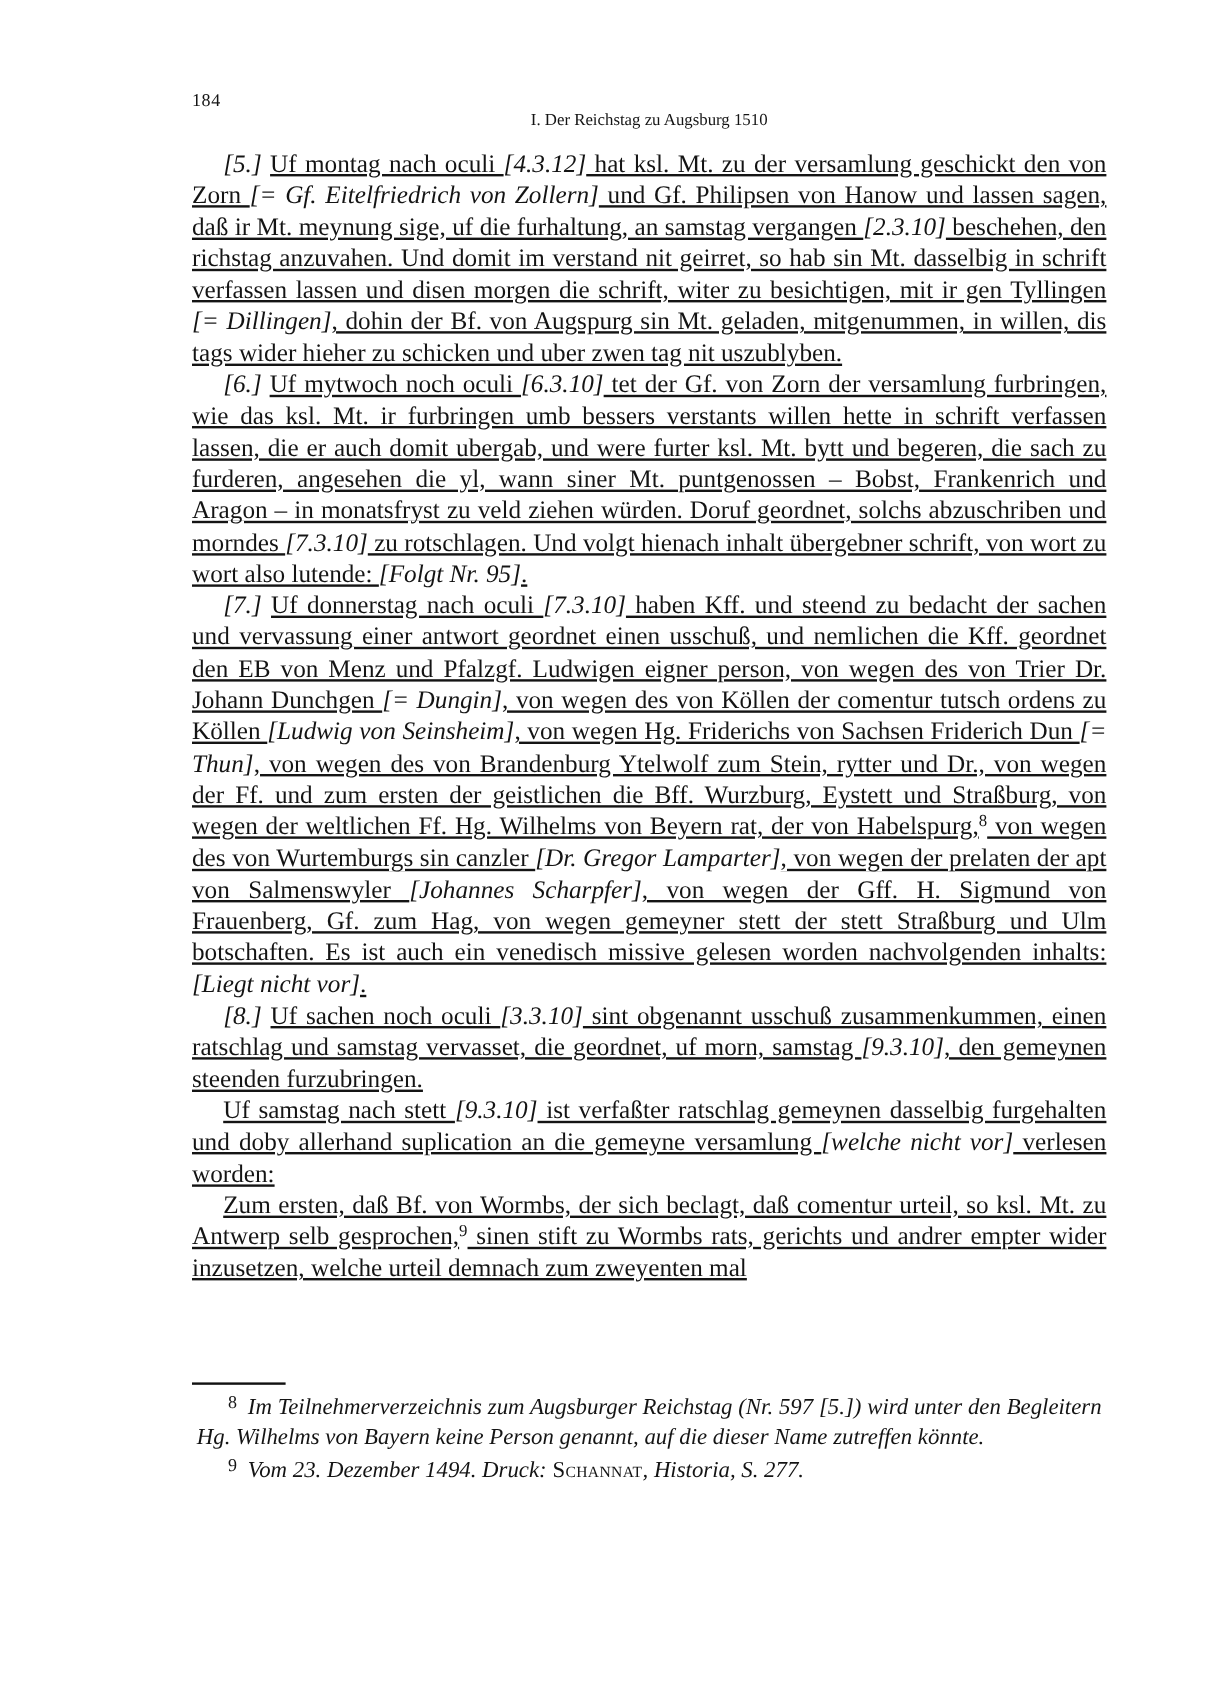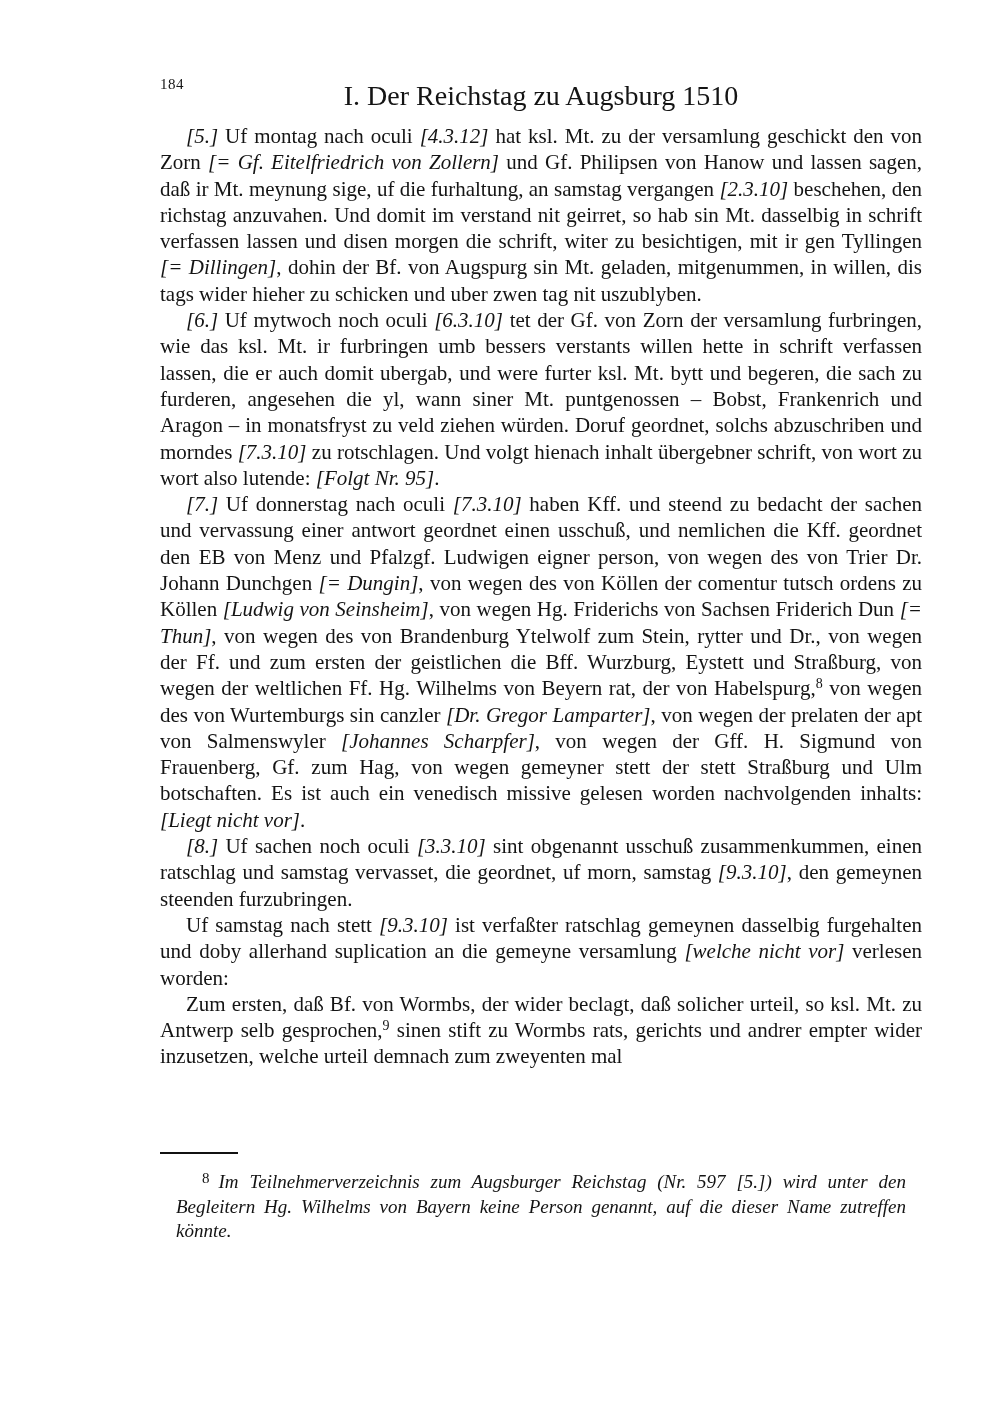--- a/index.html
+++ b/index.html
@@ -14,51 +14,51 @@
   .page { position: absolute; inset: 0; }
 
   .running-header {
     position: absolute; top: 76px; left: 160px; width: 762px; height: 30px;
   }
   .page-number {
     position: absolute; left: 0; top: 0;
     font-size: 15px; letter-spacing: 0.5px;
   }
   .running-title {
-    position: absolute; left: 0; right: 0; top: 4px;
-    text-align: center; font-size: 28px;
+    position: absolute; left: 0; right: 0; top: 17px;
+    text-align: center; font-size: 14px;
   }
 
   .body-text {
     position: absolute; top: 123px; left: 160px; width: 762px;
     font-size: 21px; line-height: 26.3px;
     text-align: justify;
   }
   .body-text p.para { margin: 0; text-indent: 26px; }
 
   .i  { font-style: italic; }
-  .r  { font-style: normal; }
+  .r  { font-style: normal; text-decoration: underline; }
   .sup {
     font-style: normal; font-size: 14px;
     vertical-align: baseline; position: relative; top: -7px;
     line-height: 0;
   }
   .sc { font-style: normal; font-variant: small-caps; letter-spacing: 0.3px; }
 
   .footnotes {
     position: absolute; top: 1152px; left: 160px; width: 762px;
     font-size: 19px; line-height: 24.6px;
     text-align: justify;
   }
   .fn-rule {
     width: 78px; height: 0;
     border: 0; border-top: 2px solid #111;
     margin: 0 0 7px 0;
   }
-  .footnotes p.footnote { margin: 16px; text-indent: 26px; font-style: italic; }
+  .footnotes p.footnote { margin: 4px; text-indent: 26px; font-style: italic; }
   .fn-marker {
     font-style: normal; font-size: 15px;
     position: relative; top: -5px; line-height: 0;
     padding-right: 9px;
   }
 </style>
 </head>
 <body>
 
 <div class="page">
@@ -67,23 +67,24 @@
     <span class="page-number">184</span>
     <span class="running-title">I. Der Reichstag zu Augsburg 1510</span>
   </div>
 
   <div class="body-text">
       <p class="para"><span class="i">[5.] </span><span class="r">Uf montag nach oculi </span><span class="i">[4.3.12]</span><span class="r"> hat ksl. Mt. zu der versamlung geschickt den von Zorn </span><span class="i">[= Gf. Eitelfriedrich von Zollern]</span><span class="r"> und Gf. Philipsen von Hanow und lassen sagen, daß ir Mt. meynung sige, uf die furhaltung, an samstag vergangen </span><span class="i">[2.3.10]</span><span class="r"> beschehen, den richstag anzuvahen. Und domit im verstand nit geirret, so hab sin Mt. dasselbig in schrift verfassen lassen und disen morgen die schrift, witer zu besichtigen, mit ir gen Tyllingen </span><span class="i">[= Dillingen]</span><span class="r">, dohin der Bf. von Augspurg sin Mt. geladen, mitgenummen, in willen, dis tags wider hieher zu schicken und uber zwen tag nit uszublyben.</span></p>
       <p class="para"><span class="i">[6.] </span><span class="r">Uf mytwoch noch oculi </span><span class="i">[6.3.10]</span><span class="r"> tet der Gf. von Zorn der versamlung furbringen, wie das ksl. Mt. ir furbringen umb bessers verstants willen hette in schrift verfassen lassen, die er auch domit ubergab, und were furter ksl. Mt. bytt und begeren, die sach zu furderen, angesehen die yl, wann siner Mt. puntgenossen – Bobst, Frankenrich und Aragon – in monatsfryst zu veld ziehen würden. Doruf geordnet, solchs abzuschriben und morndes </span><span class="i">[7.3.10]</span><span class="r"> zu rotschlagen. Und volgt hienach inhalt übergebner schrift, von wort zu wort also lutende: </span><span class="i">[Folgt Nr. 95]</span><span class="r">.</span></p>
       <p class="para"><span class="i">[7.] </span><span class="r">Uf donnerstag nach oculi </span><span class="i">[7.3.10]</span><span class="r"> haben Kff. und steend zu bedacht der sachen und vervassung einer antwort geordnet einen usschuß, und nemlichen die Kff. geordnet den EB von Menz und Pfalzgf. Ludwigen eigner person, von wegen des von Trier Dr. Johann Dunchgen </span><span class="i">[= Dungin]</span><span class="r">, von wegen des von Köllen der comentur tutsch ordens zu Köllen </span><span class="i">[Ludwig von Seinsheim]</span><span class="r">, von wegen Hg. Friderichs von Sachsen Friderich Dun </span><span class="i">[= Thun]</span><span class="r">, von wegen des von Brandenburg Ytelwolf zum Stein, rytter und Dr., von wegen der Ff. und zum ersten der geistlichen die Bff. Wurzburg, Eystett und Straßburg, von wegen der weltlichen Ff. Hg. Wilhelms von Beyern rat, der von Habelspurg,</span><span class="sup">8</span><span class="r"> von wegen des von Wurtemburgs sin canzler </span><span class="i">[Dr. Gregor Lamparter]</span><span class="r">, von wegen der prelaten der apt von Salmenswyler </span><span class="i">[Johannes Scharpfer]</span><span class="r">, von wegen der Gff. H. Sigmund von Frauenberg, Gf. zum Hag, von wegen gemeyner stett der stett Straßburg und Ulm botschaften. Es ist auch ein venedisch missive gelesen worden nachvolgenden inhalts: </span><span class="i">[Liegt nicht vor]</span><span class="r">.</span></p>
       <p class="para"><span class="i">[8.] </span><span class="r">Uf sachen noch oculi </span><span class="i">[3.3.10]</span><span class="r"> sint obgenannt usschuß zusammenkummen, einen ratschlag und samstag vervasset, die geordnet, uf morn, samstag </span><span class="i">[9.3.10]</span><span class="r">, den gemeynen steenden furzubringen.</span></p>
       <p class="para"><span class="r">Uf samstag nach stett </span><span class="i">[9.3.10]</span><span class="r"> ist verfaßter ratschlag gemeynen dasselbig furgehalten und doby allerhand suplication an die gemeyne versamlung </span><span class="i">[welche nicht vor]</span><span class="r"> verlesen worden:</span></p>
-      <p class="para"><span class="r">Zum ersten, daß Bf. von Wormbs, der wider beclagt, daß solicher urteil, so ksl. Mt. zu Antwerp selb gesprochen,</span><span class="sup">9</span><span class="r"> sinen stift zu Wormbs rats, gerichts und andrer empter wider inzusetzen, welche urteil demnach zum zweyenten mal</span></p>
+      <p class="para"><span class="r">Zum ersten, daß Bf. von Wormbs, der sich beclagt, daß comentur urteil, so ksl. Mt. zu Antwerp selb gesprochen,</span><span class="sup">9</span><span class="r"> sinen stift zu Wormbs rats, gerichts und andrer empter wider inzusetzen, welche urteil demnach zum zweyenten mal</span></p>
     </div>
 
   <div class="footnotes">
     <hr class="fn-rule">
     <div>
         <p class="footnote"><span class="fn-marker">8</span><span class="i">Im Teilnehmerverzeichnis zum Augsburger Reichstag (Nr. 597 [5.]) wird unter den Begleitern Hg. Wilhelms von Bayern keine Person genannt, auf die dieser Name zutreffen könnte.</span></p>
+        <p class="footnote"><span class="fn-marker">9</span><span class="i">Vom 23. Dezember 1494. Druck: </span><span class="sc">Schannat</span><span class="i">, Historia, S. 277.</span></p>
       </div>
   </div>
 
 </div>
 
 </body></html>

